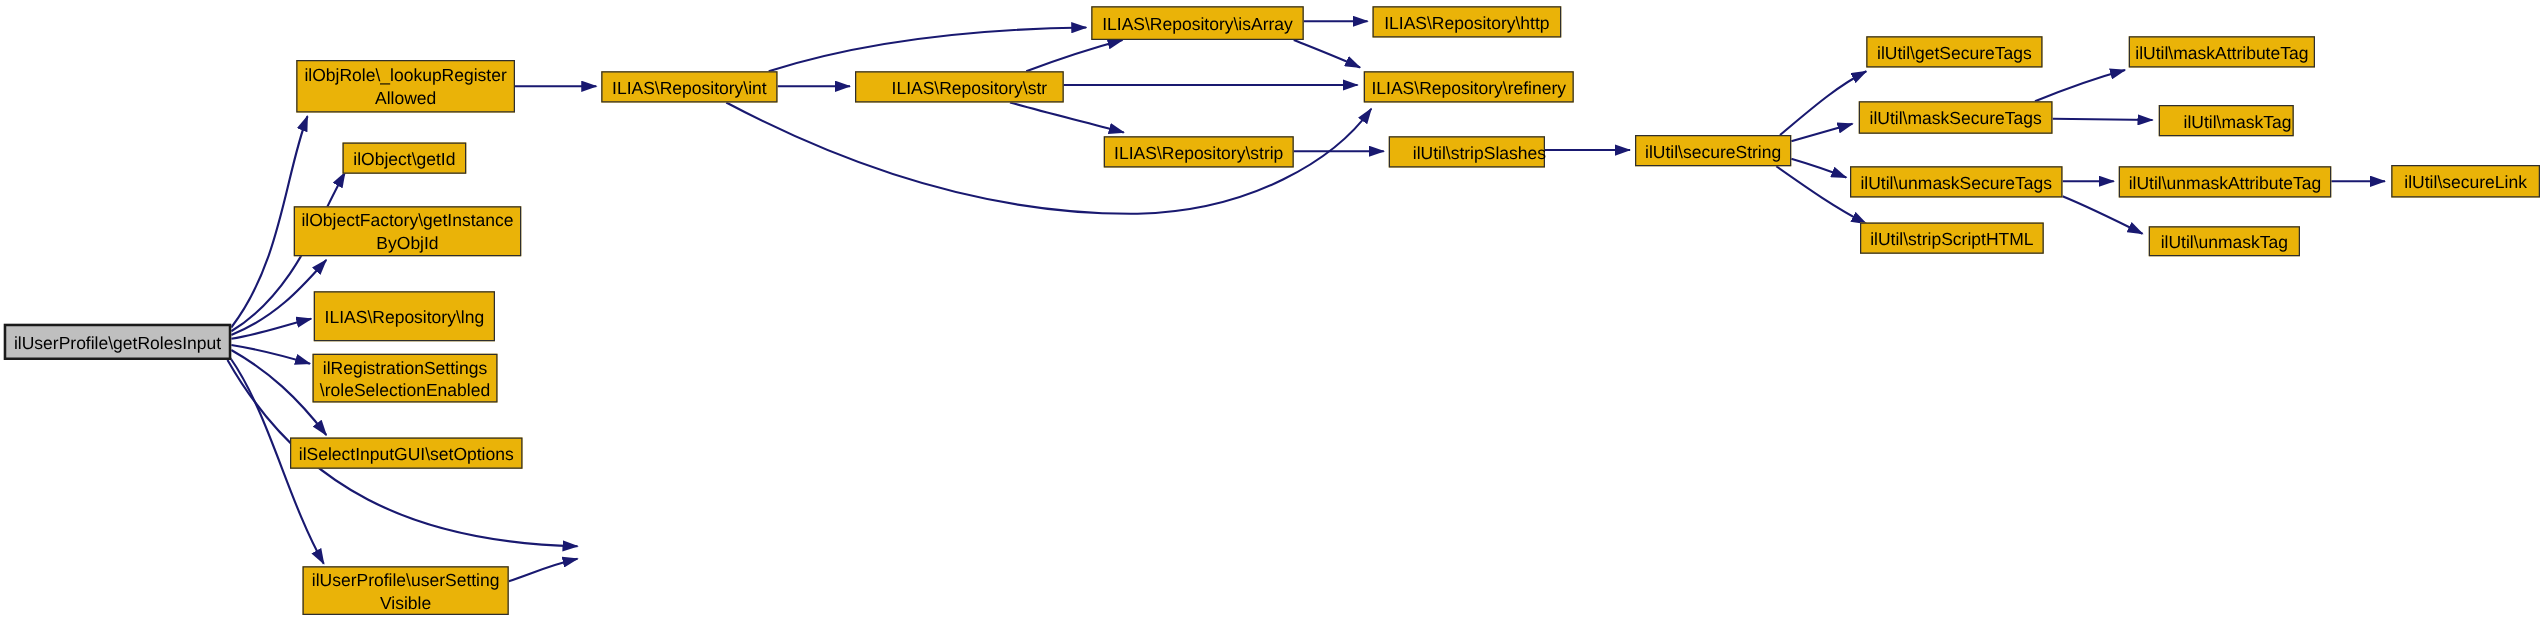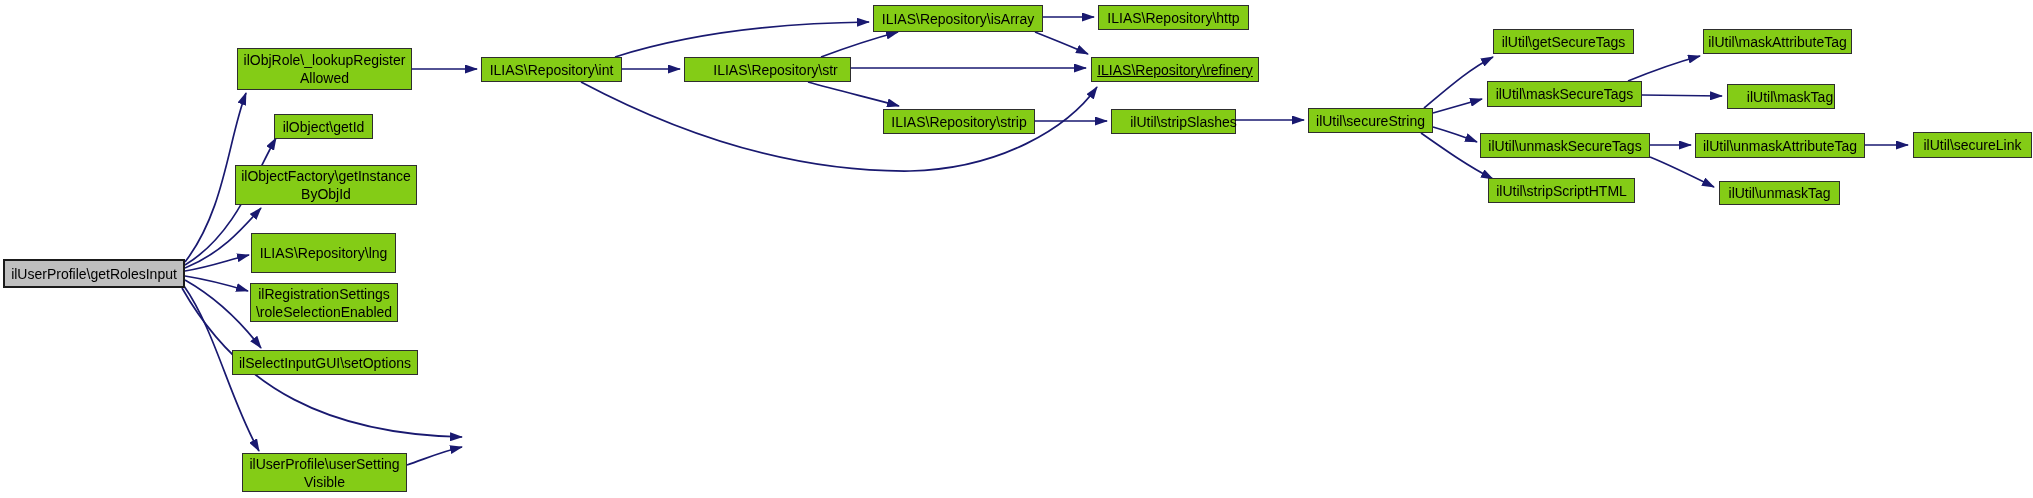--- a/index.html
+++ b/index.html
@@ -7,21 +7,21 @@
     position:relative;
     width:2033px;height:498px;
     background:#ffffff;
     font-family:"Liberation Sans", sans-serif;
   }
   #edges-layer{position:absolute;left:0;top:0;width:2033px;height:498px;}
   .edge{fill:none;stroke:#191970;stroke-width:1.7;}
   .node{
     position:absolute;
     box-sizing:border-box;
-    background:#84cc16;
+    background:#eab308;
     border:1.5px solid #2e2e2e;
     display:flex;align-items:center;justify-content:center;
     text-align:center;
     font-size:14px;line-height:18px;color:#000000;
     white-space:pre-line;
     cursor:pointer;
   }
   .node.main{
     background:#bfbfbf;
     border:2.5px solid #1a1a1a;
@@ -93,21 +93,21 @@
 
 
   <div class="node" style="left:481px;top:57px;width:141px;height:25px;">ILIAS\Repository\int</div>
 
   <div class="node" style="left:684px;top:57px;width:167px;height:25px;padding-left:16px;">ILIAS\Repository\str</div>
 
   <div class="node" style="left:873px;top:5px;width:170px;height:27px;">ILIAS\Repository\isArray</div>
 
   <div class="node" style="left:1098px;top:5px;width:151px;height:25px;">ILIAS\Repository\http</div>
 
-  <div class="node" style="left:1091px;top:57px;width:168px;height:25px;text-decoration:underline;">ILIAS\Repository\refinery</div>
+  <div class="node" style="left:1091px;top:57px;width:168px;height:25px;">ILIAS\Repository\refinery</div>
 
   <div class="node" style="left:883px;top:109px;width:152px;height:25px;">ILIAS\Repository\strip</div>
 
   <div class="node" style="left:1111px;top:109px;width:125px;height:25px;padding-left:20px;">ilUtil\stripSlashes</div>
 
   <div class="node" style="left:1308px;top:108px;width:125px;height:25px;">ilUtil\secureString</div>
 
   <div class="node" style="left:1493px;top:29px;width:141px;height:25px;">ilUtil\getSecureTags</div>
 
   <div class="node" style="left:1703px;top:29px;width:149px;height:25px;">ilUtil\maskAttributeTag</div>

